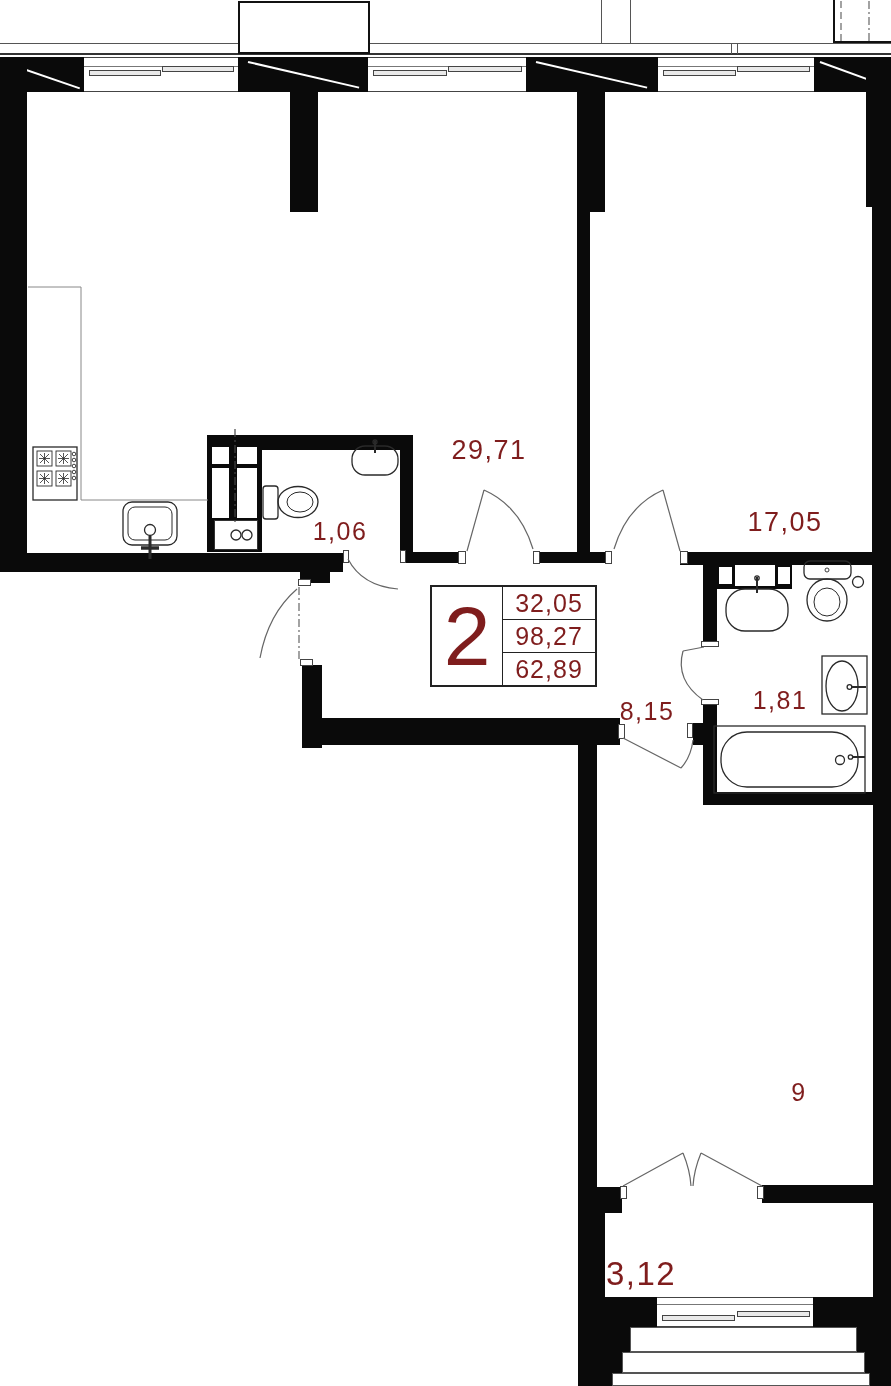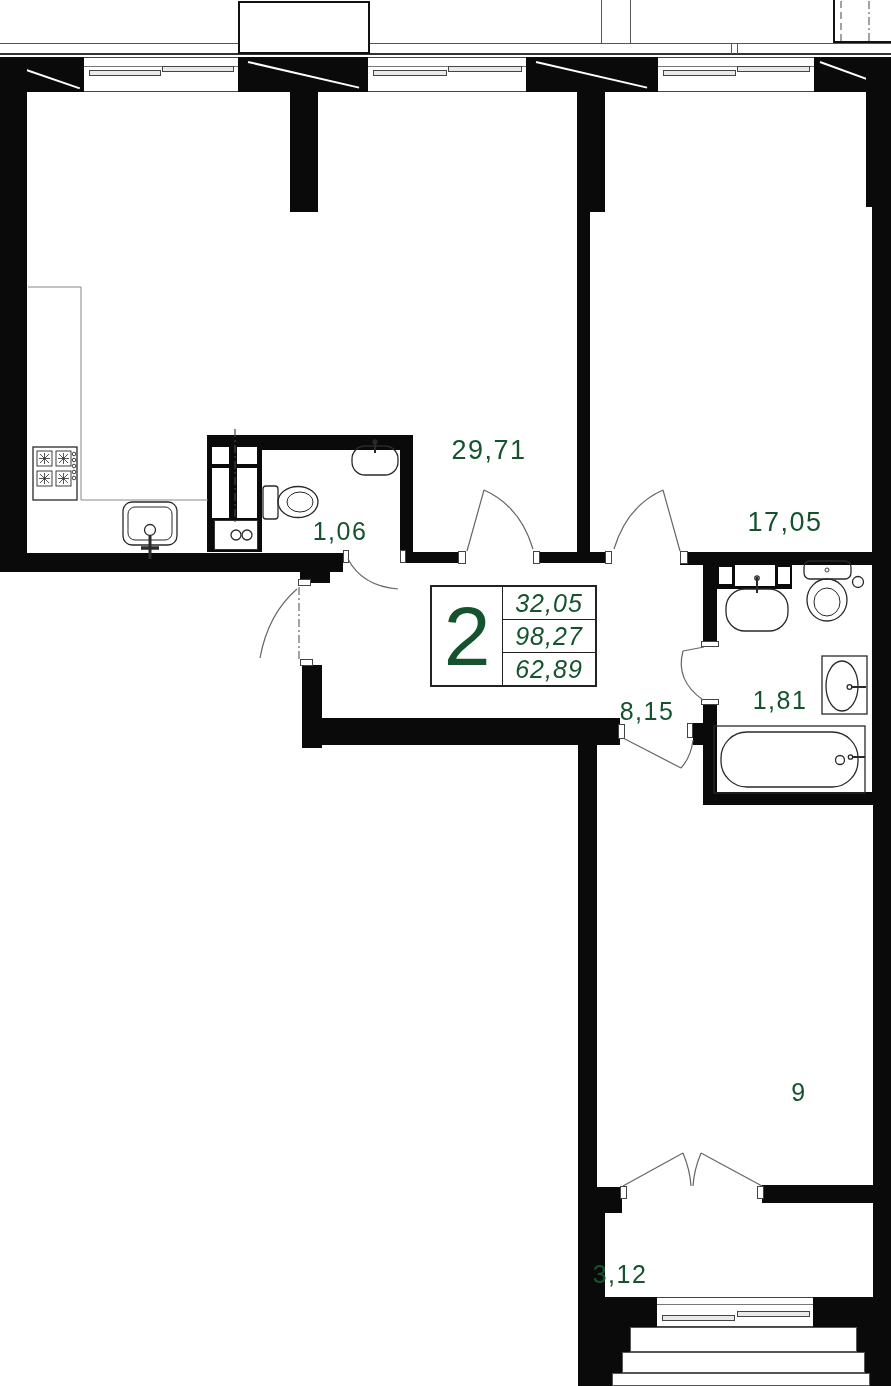--- a/index.html
+++ b/index.html
@@ -1,35 +1,35 @@
 <!DOCTYPE html>
 <html><head>
 <meta charset="utf-8">
 <style>
   html,body{margin:0;padding:0;background:#fff;}
   #plan{position:relative;width:891px;height:1386px;background:#fff;overflow:hidden;
-        font-family:"Liberation Sans","DejaVu Sans",sans-serif;color:#14532d;}
+        font-family:"Liberation Sans","DejaVu Sans",sans-serif;color:#7f1d1d;}
   .w{position:absolute;background:#0a0a0a;}
   .ln{position:absolute;background:#555;}
   .jamb{position:absolute;background:#fff;border:1px solid #444;box-sizing:border-box;}
   .win{position:absolute;background:#fff;border-top:1px solid #444;border-bottom:1px solid #444;box-sizing:border-box;}
   .sill{position:absolute;left:0;right:0;top:8px;height:1px;background:#777;}
   .sash{position:absolute;height:6px;background:#e9e9e9;border:1px solid #444;box-sizing:border-box;}
   .diag{position:absolute;height:2px;background:#fff;transform-origin:0 50%;}
   .slat{position:absolute;background:#fff;}
   .label{position:absolute;transform:translate(-50%,-50%);letter-spacing:1.5px;white-space:nowrap;}
   .meter{position:absolute;background:#fff;border:1px solid #333;box-sizing:border-box;}
   .step{position:absolute;background:#fff;border:1px solid #555;box-sizing:border-box;}
   .box{position:absolute;background:#fff;border:1px solid #555;box-sizing:border-box;}
   #infobox{position:absolute;left:430px;top:585px;width:167px;height:102px;border:2px solid #222;
            background:#fff;display:flex;box-sizing:border-box;}
   #infobox .big{width:70px;border-right:1.5px solid #222;display:flex;align-items:center;justify-content:center;
                 font-size:84px;line-height:84px;font-weight:400;}
   #infobox .vals{flex:1;display:flex;flex-direction:column;}
-  #infobox .vals div{flex:1;display:flex;align-items:center;justify-content:center;font-size:25px;letter-spacing:1px;font-style:italic;}
+  #infobox .vals div{flex:1;display:flex;align-items:center;justify-content:center;font-size:25px;letter-spacing:1px;}
   #infobox .vals div + div{border-top:1.5px solid #222;}
   svg{position:absolute;left:0;top:0;}
 </style>
 </head>
 <body>
 
 <div id="plan">
 
   <div class="ln" style="left:0;top:43px;width:891px;height:1px;"></div>
   <div class="ln" style="left:0;top:53px;width:891px;height:1.5px;background:#333;"></div>
@@ -131,21 +131,21 @@
   <div class="jamb" style="left:687px;top:723px;width:6px;height:15px;"></div>
   <div class="jamb" style="left:620px;top:1186px;width:7px;height:13px;"></div>
   <div class="jamb" style="left:757px;top:1186px;width:7px;height:13px;"></div>
 
   <div class="label" style="left:489px;top:450px;font-size:27px;">29,71</div>
   <div class="label" style="left:785px;top:522px;font-size:27px;">17,05</div>
   <div class="label" style="left:340px;top:531px;font-size:25px;">1,06</div>
   <div class="label" style="left:647px;top:711px;font-size:25px;">8,15</div>
   <div class="label" style="left:780px;top:700px;font-size:25px;">1,81</div>
   <div class="label" style="left:799px;top:1092px;font-size:25px;">9</div>
-  <div class="label" style="left:620px;top:1274px;font-size:25px;">3,12</div>
+  <div class="label" style="left:641px;top:1274px;font-size:33px;">3,12</div>
 
   <div id="infobox">
     <div class="big">2</div>
     <div class="vals">
       <div>32,05</div>
       <div>98,27</div>
       <div>62,89</div>
     </div>
   </div>
 

